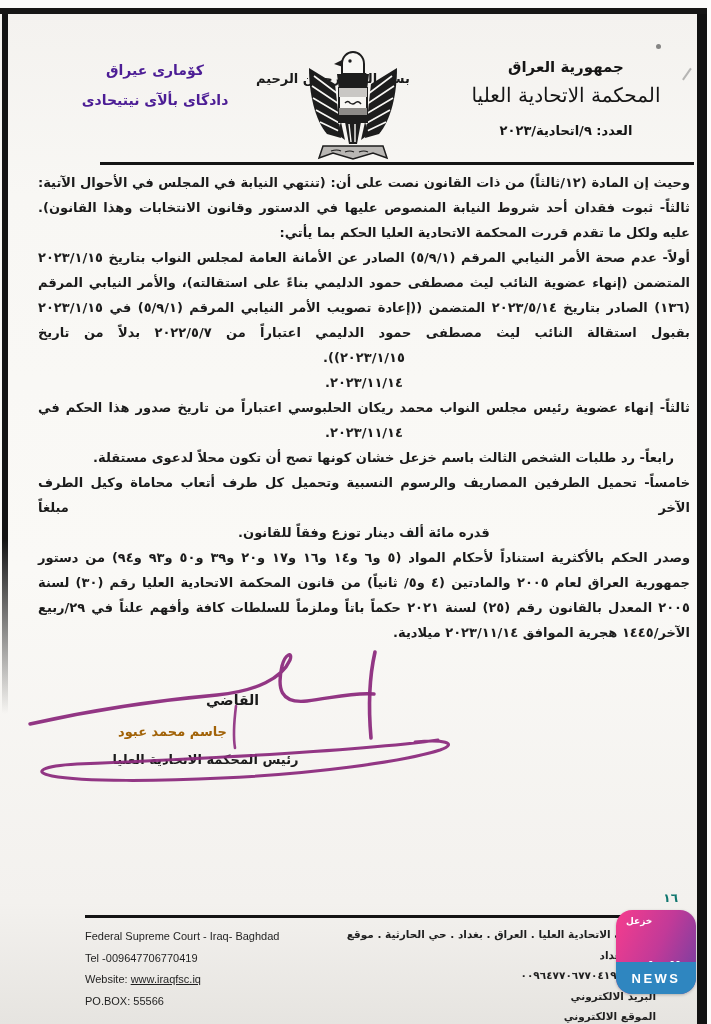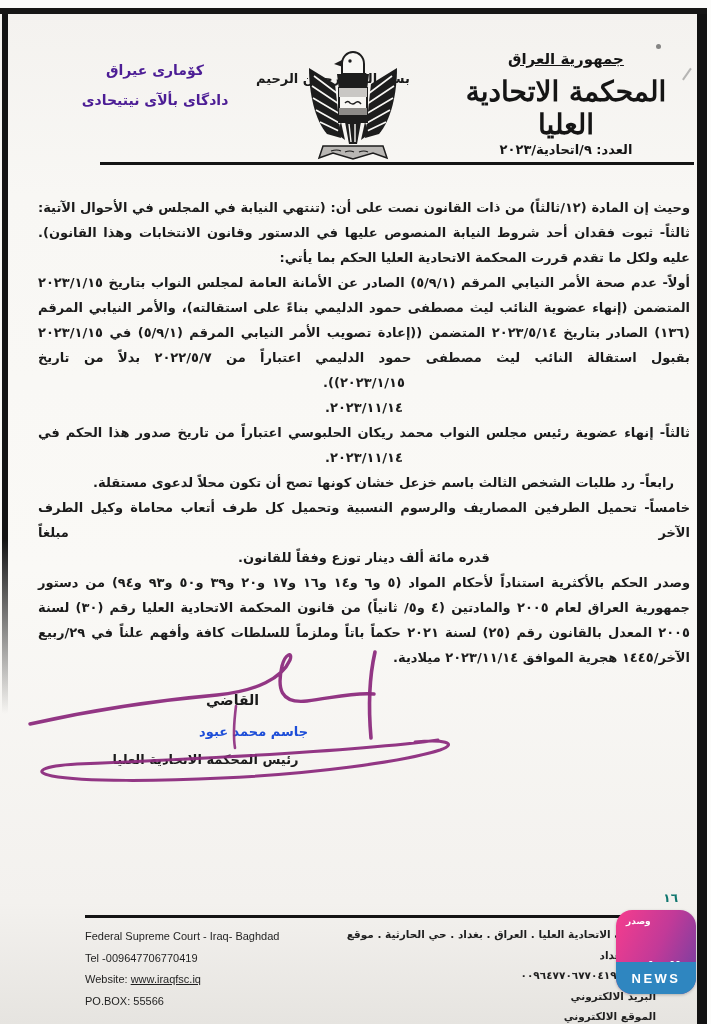--- a/index.html
+++ b/index.html
@@ -21,46 +21,46 @@
   }
   .scan-right-bar{position:absolute;left:697px;top:14px;width:10px;height:1010px;background:#121212;}
   .scan-right-white{position:absolute;left:707px;top:0;width:4px;height:1024px;background:#fcfcfb;}
   .artifact-dot{position:absolute;left:656px;top:44px;width:5px;height:5px;background:#555;border-radius:50%;opacity:.7;}
   .artifact-squiggle{position:absolute;left:685px;top:70px;width:10px;height:14px;border-left:2px solid #777;transform:rotate(35deg);opacity:.5;}
 
   
   .basmala{position:absolute;left:256px;top:26px;width:200px;text-align:left;
     font-size:13px;font-weight:700;color:#1c1c1c;direction:rtl;margin-top:45px;}
   .hdr-right{position:absolute;left:440px;top:50px;width:252px;text-align:center;direction:rtl;color:#151515;}
-  .hdr-right .country{font-size:15px;font-weight:700;margin:0 0 7px 0;text-decoration:underline;}
-  .hdr-right .court{font-size:28px;font-weight:700;margin:0 0 1px 0;font-family:"DejaVu Serif",serif;}
+  .hdr-right .country{font-size:15px;font-weight:700;margin:8px 0 7px 0;}
+  .hdr-right .court{font-size:20px;font-weight:400;margin:0 0 16px 0;font-family:"DejaVu Serif",serif;}
   .hdr-right .docnum{font-size:13px;font-weight:700;}
   .hdr-left{position:absolute;left:42px;top:62px;width:226px;text-align:center;direction:rtl;color:#4c1d95;}
   .hdr-left .ku1{font-size:14px;font-weight:700;margin:0 0 12px 0;}
   .hdr-left .ku2{font-size:14px;font-weight:700;}
   .emblem{position:absolute;left:301px;top:50px;width:104px;height:112px;}
   .hdr-rule{position:absolute;left:100px;top:162px;width:594px;height:3px;background:#141414;}
 
   
   .doc-body{
     position:absolute;left:38px;top:170px;width:652px;
-    direction:rtl;color:#1b1b1b;font-size:13px;line-height:25px;font-weight:700;margin-top:25px;
+    direction:rtl;color:#1b1b1b;font-size:13px;line-height:25px;font-weight:700;
   }
   .para{margin:0;text-align:justify;}
   .para.stretch{text-align:justify;-moz-text-align-last:justify;text-align-last:justify;}
   .para.tail{text-align:center;text-align-last:center;}
   .para.clause-short{padding-right:16px;}
 
   
   .sig-wrap{position:absolute;left:0;top:640px;width:711px;height:150px;}
   .sig-svg{position:absolute;left:22px;top:6px;width:430px;height:140px;}
   .sig-title{position:absolute;left:150px;top:52px;width:165px;text-align:center;
     font-size:14px;font-weight:700;direction:rtl;color:#1b1b1b;}
-  .sig-name{position:absolute;left:118px;top:84px;width:190px;text-align:right;
-    font-size:13px;font-weight:700;direction:rtl;color:#1d4ed8;}
+  .sig-name{position:absolute;left:118px;top:84px;width:190px;text-align:left;
+    font-size:13px;font-weight:700;direction:rtl;color:#a16207;}
   .sig-role{position:absolute;left:88px;top:112px;width:235px;text-align:center;
     font-size:13px;font-weight:700;direction:rtl;color:#1b1b1b;}
 
   
   .page-num{position:absolute;left:638px;top:891px;width:40px;font-size:12px;font-weight:700;color:#0f766e;direction:rtl;}
   .ftr-rule{position:absolute;left:85px;top:915px;width:570px;height:2.5px;background:#141414;}
   .ftr-en{position:absolute;left:85px;top:926px;width:300px;direction:ltr;
     font-family:"Liberation Sans",sans-serif;font-size:11px;line-height:21.5px;color:#1f1f1f;}
   .ftr-en a{color:#1f1f1f;text-decoration:underline;}
   .ftr-ar{position:absolute;left:330px;top:924px;width:326px;direction:rtl;text-align:right;
@@ -188,18 +188,18 @@
 
 <div class="ftr-ar">
   <div>المحكمة الاتحادية العليا . العراق . بغداد . حي الحارثية . موقع ساعة بغداد</div>
   <div>هاتف - ٠٠٩٦٤٧٧٠٦٧٧٠٤١٩</div>
   <div>البريد الالكتروني</div>
   <div>الموقع الالكتروني</div>
 
 </div>
 
 <div class="news-logo" id="newsLogo" style="background: linear-gradient(115deg, rgb(238, 60, 143) 8%, rgb(194, 58, 152) 50%, rgb(123, 63, 160) 92%);">
-  <span class="ar-small">وصدر</span>
+  <span class="ar-small">خزعل</span>
   <span class="ar-big">الاولى</span>
   <div class="band" id="newsBand" style="background: rgb(47, 134, 192);">
     <span>NEWS</span>
   </div>
 </div>
 
 </body></html>

